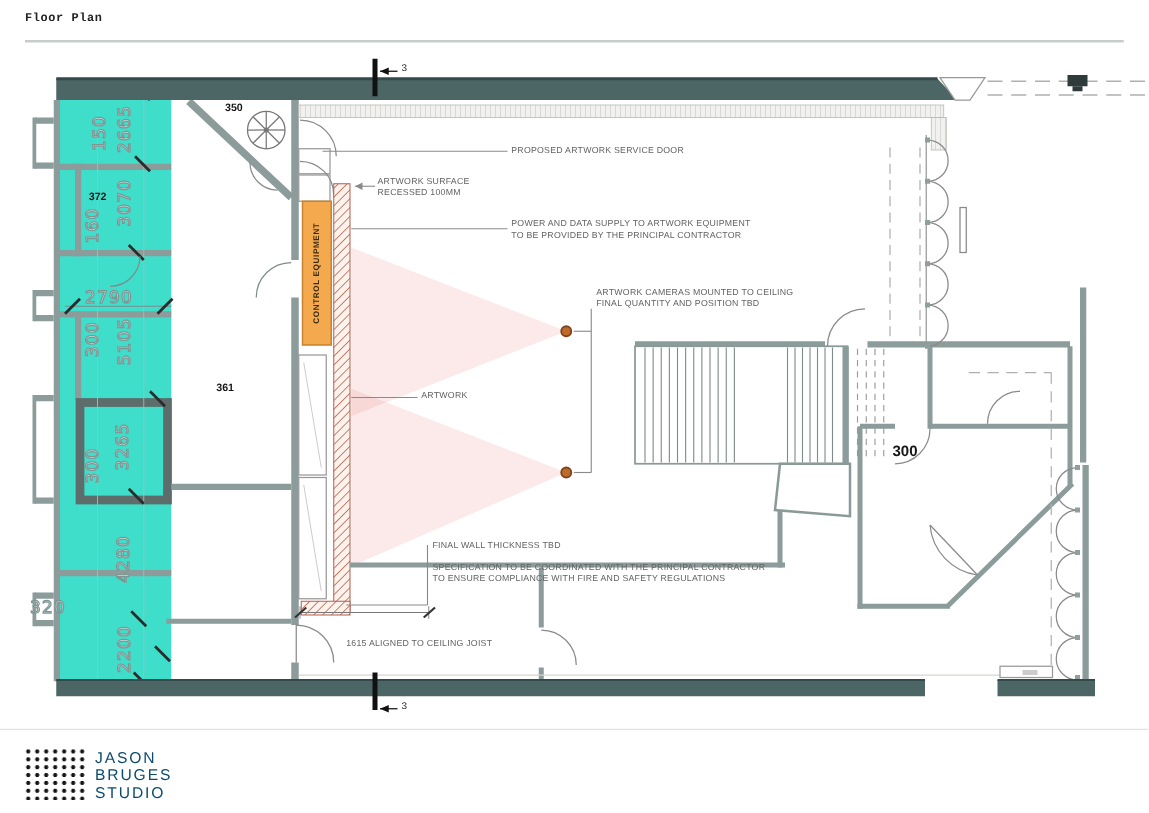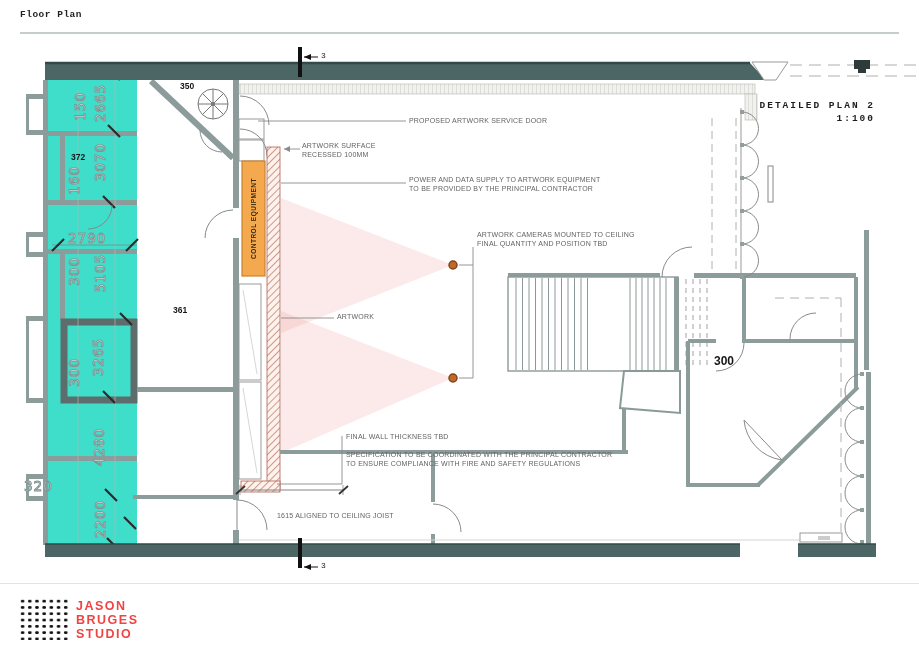--- a/index.html
+++ b/index.html
@@ -13,21 +13,21 @@
   .rule2{position:absolute;height:1px;background:#e3e3e3;z-index:1;}
   .ann{font-size:7px;line-height:9px;color:#636363;letter-spacing:.2px;white-space:pre-line;}
   .dim{font-family:"DejaVu Sans",sans-serif;font-size:13.5px;color:#fff;
        -webkit-text-stroke:1px #7f9593;letter-spacing:1px;}
   .vdim{writing-mode:vertical-rl;transform:rotate(180deg);}
   .room{font-size:8.5px;font-weight:bold;color:#161616;text-align:center;}
   .sec{font-size:8px;color:#222;}
   .dpt{font-size:9.5px;font-weight:bold;letter-spacing:2px;color:#1d1d1d;text-align:right;line-height:13px;}
   .ce{writing-mode:vertical-rl;transform:rotate(180deg);text-align:center;
       font-size:6.5px;font-weight:bold;color:#3a2a10;letter-spacing:.5px;line-height:23px;}
-  .logo-line{font-size:12.5px;font-weight:700;letter-spacing:1.5px;line-height:14px;color:#ef4444;}
+  .logo-line{font-size:12.5px;font-weight:400;letter-spacing:1.5px;line-height:14px;color:#0c4a6e;}
   .dots{position:absolute;width:52px;height:43px;z-index:2;
         background-image:radial-gradient(circle,#141414 1.5px,transparent 1.8px);
         background-size:7.2px 6.3px;background-position:1px 1px;}
   .caption{font-size:7.5px;color:#b9b9b9;letter-spacing:.4px;}
 </style>
 </head>
 <body>
 
 <div id="page">
 
@@ -295,24 +295,20 @@
 
     <g>
       <line x1="240" y1="490" x2="343" y2="490" stroke="#777" stroke-width=".9"></line>
       <line x1="240" y1="485" x2="240" y2="495" stroke="#777" stroke-width=".7"></line>
       <line x1="343" y1="485" x2="343" y2="495" stroke="#777" stroke-width=".7"></line>
       <line x1="236" y1="494" x2="245" y2="486" stroke="#333" stroke-width="1.8"></line>
       <line x1="339" y1="494" x2="348" y2="486" stroke="#333" stroke-width="1.8"></line>
     </g>
   </svg>
 
-  <div class="lbl mono dpt" style="left:700px;top:99px;width:175px;">
-    <div>DETAILED PLAN 2</div>
-    <div>1:100</div>
-  </div>
 
   <div class="lbl mono sec" style="left:321px;top:51px;">3</div>
   <div class="lbl mono sec" style="left:321px;top:561px;">3</div>
 
   <div class="lbl ann" style="left:409px;top:116px;">PROPOSED ARTWORK SERVICE DOOR</div>
   <div class="lbl ann" style="left:302px;top:141px;">ARTWORK SURFACE
 RECESSED 100MM</div>
   <div class="lbl ann" style="left:409px;top:175px;">POWER AND DATA SUPPLY TO ARTWORK EQUIPMENT
 TO BE PROVIDED BY THE PRINCIPAL CONTRACTOR</div>
   <div class="lbl ann" style="left:477px;top:230px;">ARTWORK CAMERAS MOUNTED TO CEILING

